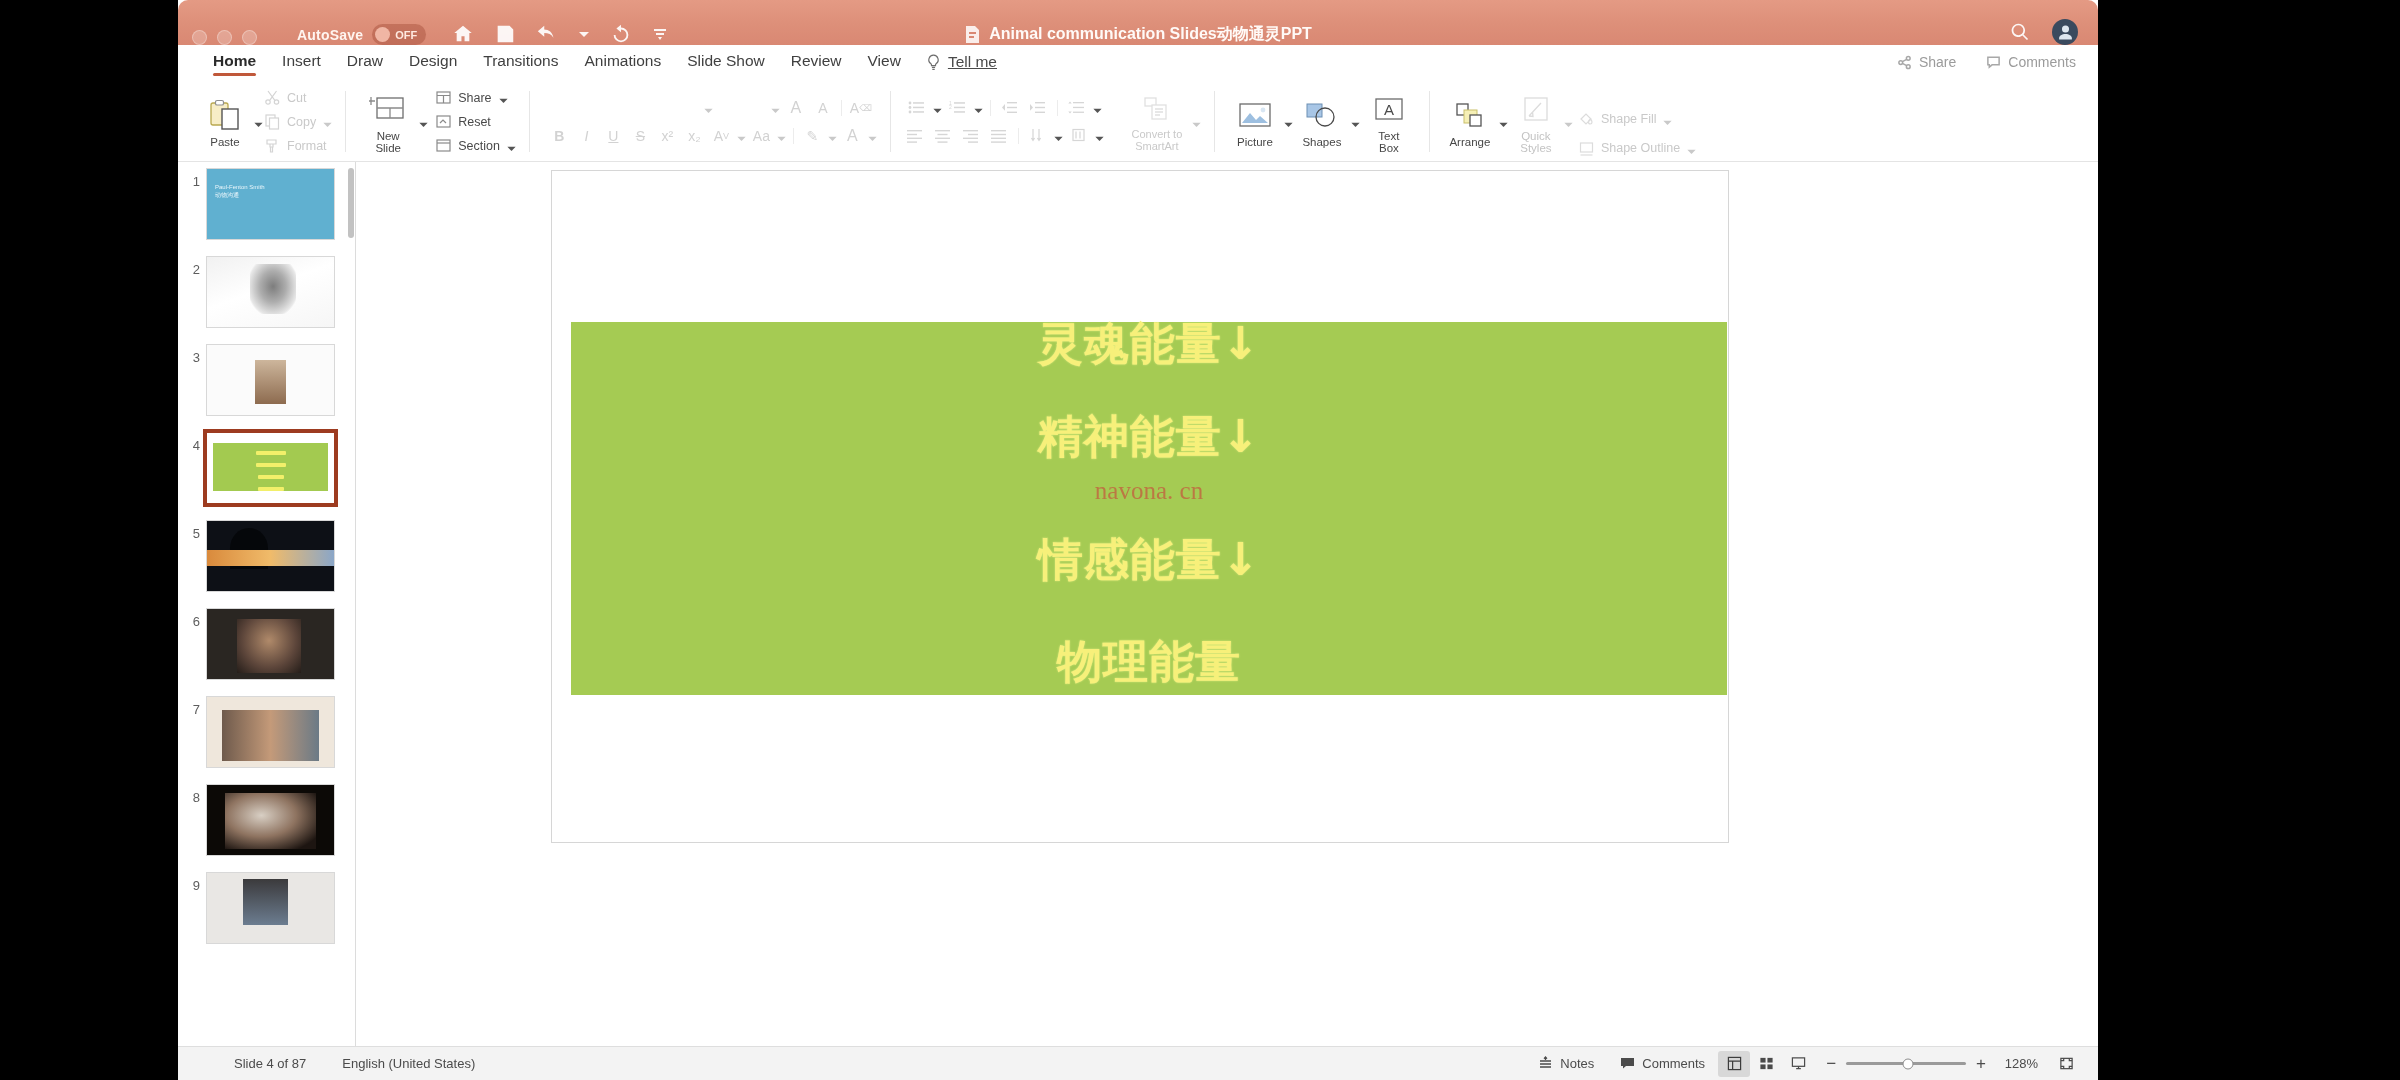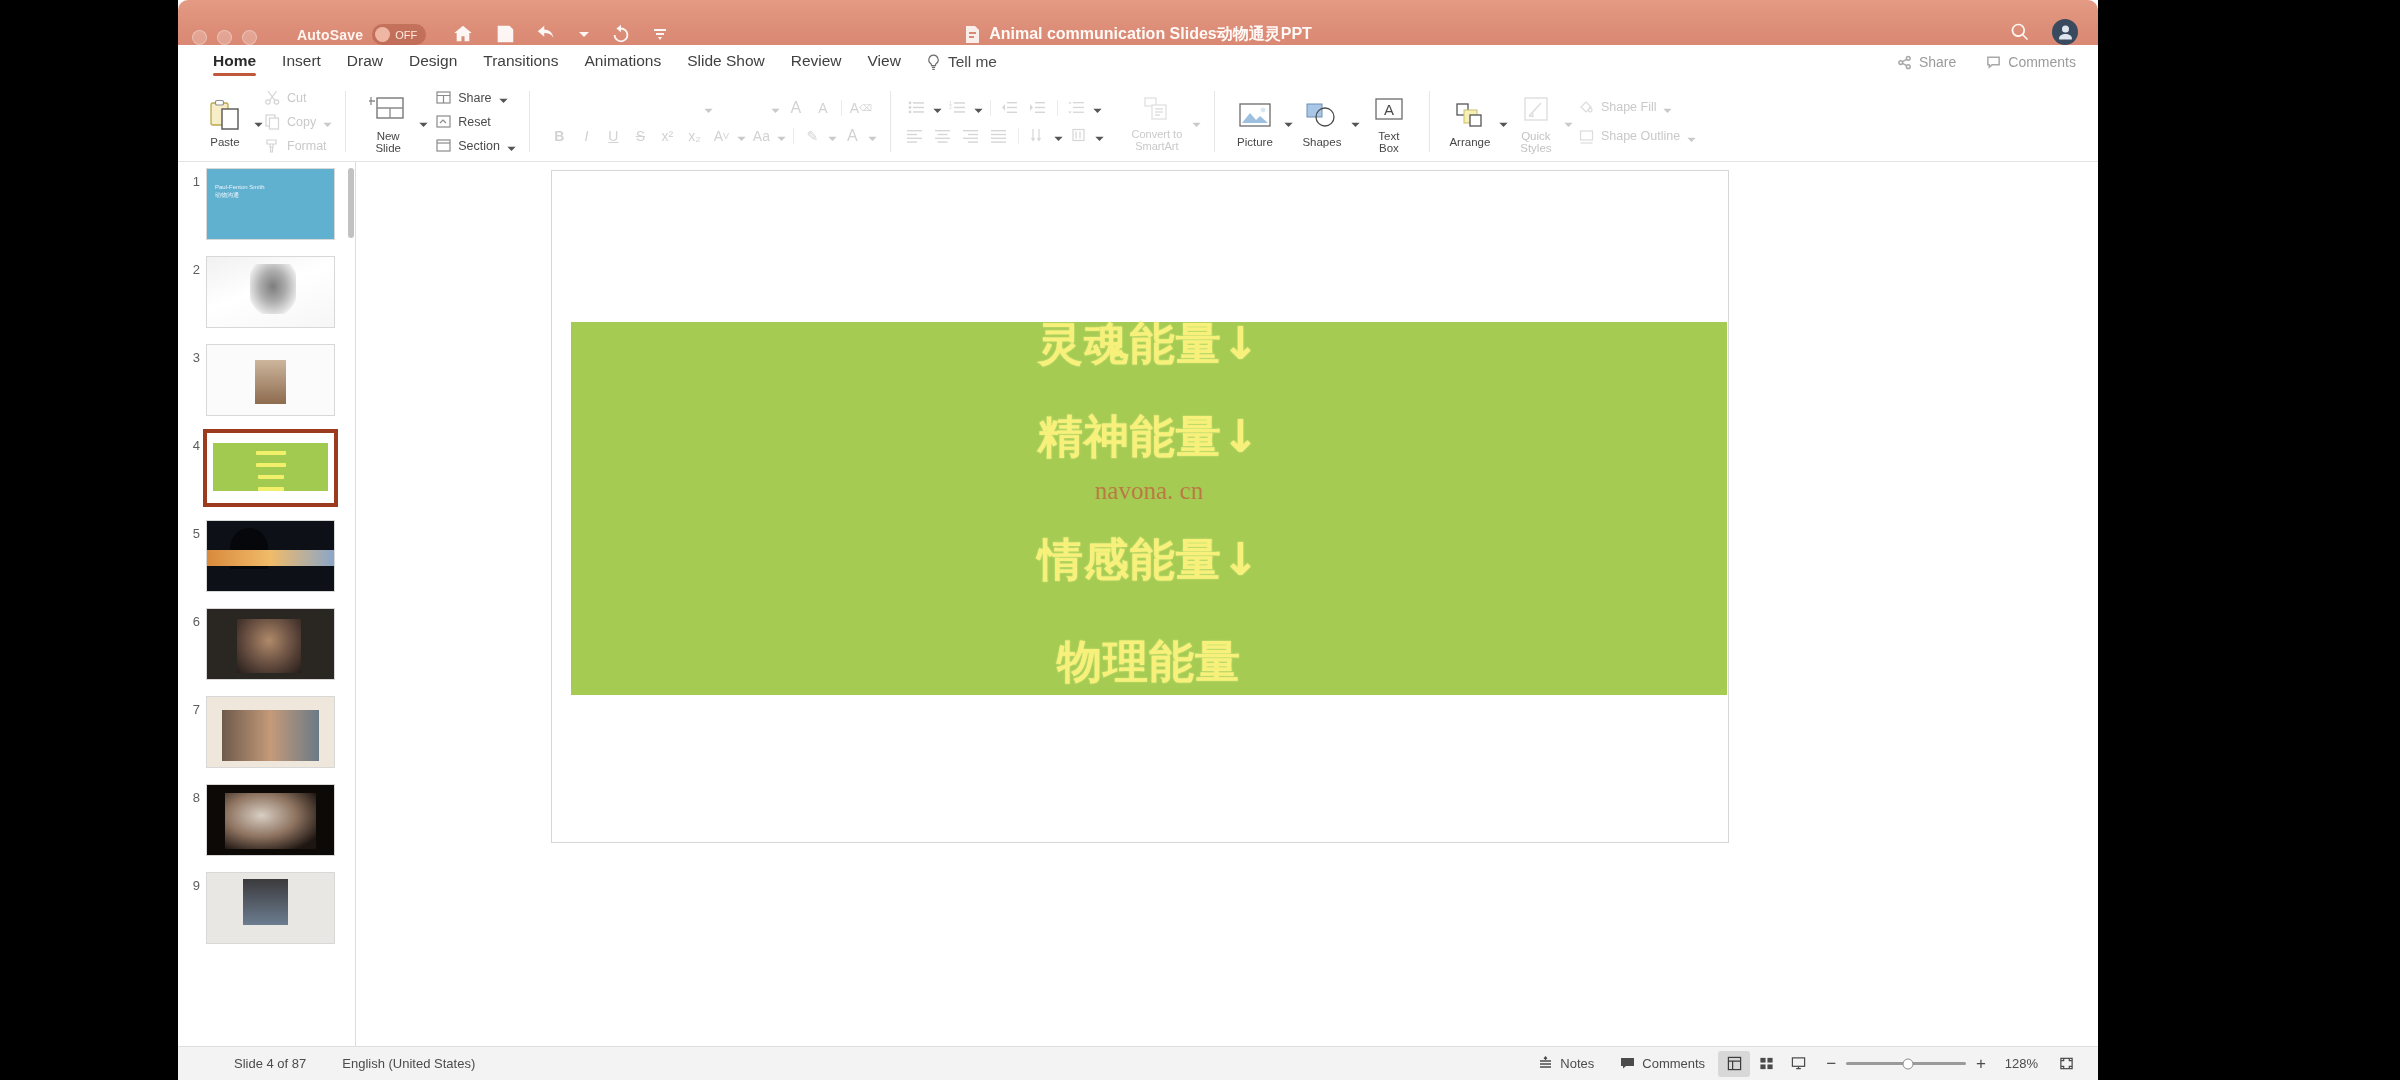--- a/index.html
+++ b/index.html
@@ -34,21 +34,21 @@
   .tl-dot { width: 15px; height: 15px; border-radius: 50%; background: rgba(255,255,255,.22);
             border: 1px solid rgba(255,255,255,.30); }
   .autosave-wrap { display: flex; align-items: center; gap: 9px; margin-left: 40px; }
   .autosave-label { color: #fff5f0; font-size: 14px; font-weight: 700; letter-spacing: .2px; }
   .autosave-toggle {
     display: flex; align-items: center; gap: 5px;
     background: rgba(150,60,40,.35); border-radius: 11px;
     padding: 2px 9px 2px 3px; height: 21px;
   }
   .autosave-knob { width: 15px; height: 15px; border-radius: 50%; background: #f0b6a4; }
-  .autosave-state { color: #ffe9e0; font-size: 11px; font-weight: 400; }
+  .autosave-state { color: #ffe9e0; font-size: 11px; font-weight: 700; }
   .tb-icons { display: flex; align-items: center; gap: 20px; margin-left: 26px; color: #fff; }
   .tb-ic { width: 22px; height: 22px; opacity: .92; display: flex; align-items: center; justify-content: center; }
   .tb-ic svg { width: 100%; height: 100%; fill: #fff; }
   .doc-title {
     position: absolute; left: 0; right: 0; text-align: center;
     color: #fffaf7; font-size: 16px; font-weight: 700;
     display: flex; align-items: center; justify-content: center; gap: 8px;
     pointer-events: none;
   }
   .doc-ico { width: 17px; height: 19px; }
@@ -65,21 +65,21 @@
   }
   .rtab {
     font-size: 15.5px; color: #404040; padding: 4px 13px 7px 13px;
     position: relative; white-space: nowrap;
   }
   .rtab.active { color: #2b2b2b; font-weight: 600; }
   .rtab.active::after {
     content: ""; position: absolute; left: 13px; right: 13px; bottom: 1px;
     height: 2.5px; background: #c0583a; border-radius: 2px;
   }
-  .tellme { display: flex; align-items: center; gap: 7px; margin-left: 12px; font-size: 15.5px; color: #4a4a4a; }
+  .tellme { display: flex; align-items: center; gap: 7px; margin-left: 12px; font-size: 15.5px; color: #4a4a4a; text-decoration: underline; }
   .bulb { width: 15px; height: 17px; }
   .tabs-right { position: absolute; right: 22px; display: flex; align-items: center; gap: 30px; text-align: right; }
   .tr-item { display: flex; align-items: center; gap: 7px; font-size: 14px; color: #9b9b9b; }
   .tr-item svg { width: 15px; height: 15px; fill: none; stroke: #a8a8a8; stroke-width: 1.6; }
 
   
   .ribbon {
     position: relative; height: 83px; background: #fff;
     border-bottom: 1px solid #e4e4e4;
     display: flex; align-items: stretch; padding: 3px 0 0 10px;
@@ -110,21 +110,21 @@
   .vsep { width: 1px; height: 16px; background: #ececec; margin: 0 4px; }
   .fontbox { width: 150px; height: 21px; }
   .sizebox { width: 52px; height: 21px; }
 
   .pbtn { width: 26px; height: 24px; display: flex; align-items: center; justify-content: center; }
   .pbtn svg { width: 17px; height: 15px; }
 
   .convert { display: flex; flex-direction: column; align-items: center; width: 68px; }
   .convert .lbl { font-size: 11px; color: #c9c9c9; line-height: 12px; text-align: center; }
 
-  .shapefill { display: flex; flex-direction: column; justify-content: center; gap: 8px; height: 74px; padding-left: 4px; }
+  .shapefill { display: flex; flex-direction: column; justify-content: flex-end; gap: 8px; height: 74px; padding-left: 4px; }
 
   
   .workarea { position: relative; height: calc(1080px - 45px - 34px - 83px - 34px); background: #fff; display: flex; }
 
   
   .thumbpane {
     position: relative; width: 178px; background: #fff;
     border-right: 1px solid #dcdcdc; overflow: hidden;
   }
   .thumbscroll { position: absolute; inset: 0 6px 0 0; padding-top: 6px; }

